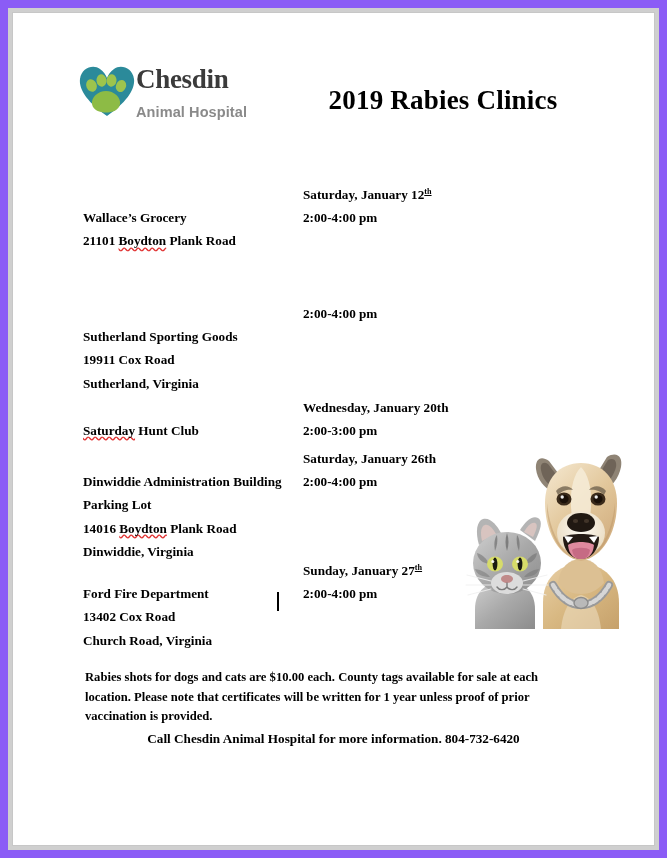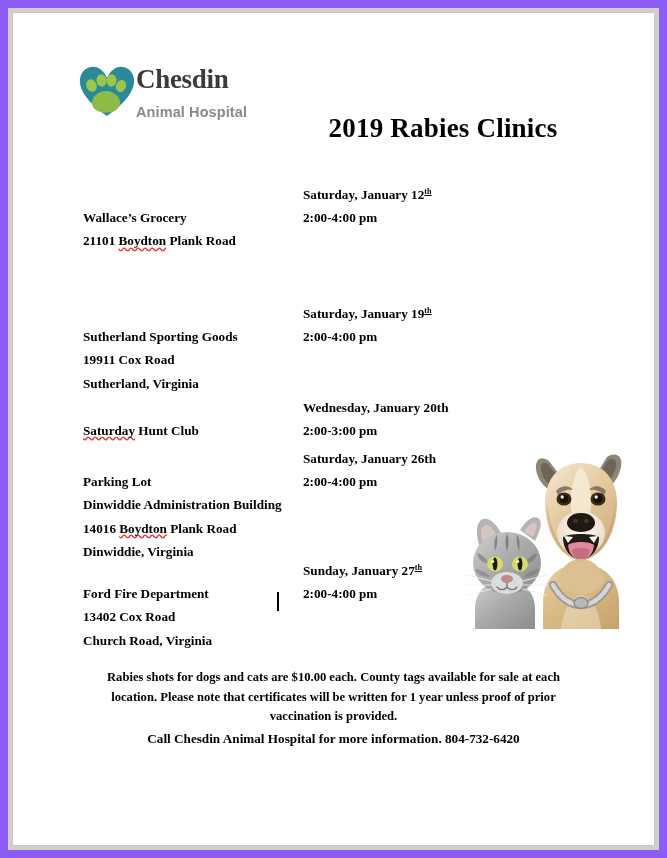--- a/index.html
+++ b/index.html
@@ -82,21 +82,20 @@
     position: absolute;
     left: 280px;
     top: 72px;
     width: 300px;
     text-align: center;
     font-family: "Liberation Serif", serif;
     font-weight: bold;
     font-size: 27px;
     color: #000;
     letter-spacing: 0.2px;
-    margin-top: 28px;
   }
 
   
   #clinics {
     position: absolute;
     left: 0;
     top: 0;
     width: 641px;
   }
   .clinic {
@@ -158,21 +157,20 @@
     height: 19px;
     background: #000;
   }
 
   
   #note {
     position: absolute;
     left: 72px;
     top: 655px;
     width: 497px;
-    text-align: center;
     font-family: "Liberation Serif", serif;
     font-weight: bold;
     font-size: 12.6px;
     line-height: 19.5px;
     color: #000;
   }
   #call {
     position: absolute;
     left: 72px;
     top: 716px;
@@ -228,37 +226,36 @@
             <div class="line">2:00-4:00 pm</div>
           </div>
         </div>
         <div class="clinic" style="top: 280px;">
           <div class="col-left">
             <div class="line">Sutherland Sporting Goods</div>
             <div class="line">19911 Cox Road</div>
             <div class="line">Sutherland, Virginia</div>
           </div>
           <div class="col-right">
-            <div class="line">Saturday, January 19<sup>th</sup></div>
             <div class="line">2:00-4:00 pm</div>
           </div>
         </div>
         <div class="clinic" style="top: 374px;">
           <div class="col-left">
             <div class="line"><span class="sp">Saturday</span> Hunt Club</div>
           </div>
           <div class="col-right">
             <div class="line">Wednesday, January 20th</div>
             <div class="line">2:00-3:00 pm</div>
           </div>
         </div>
         <div class="clinic" style="top: 425px;">
           <div class="col-left">
+            <div class="line">Dinwiddie Administration Building</div>
             <div class="line">Parking Lot</div>
-            <div class="line">Dinwiddie Administration Building</div>
             <div class="line">14016 <span class="sp">Boydton</span> Plank Road</div>
             <div class="line">Dinwiddie, Virginia</div>
           </div>
           <div class="col-right">
             <div class="line">Saturday, January 26th</div>
             <div class="line">2:00-4:00 pm</div>
           </div>
         </div>
         <div class="clinic" style="top: 537px;">
           <div class="col-left">

